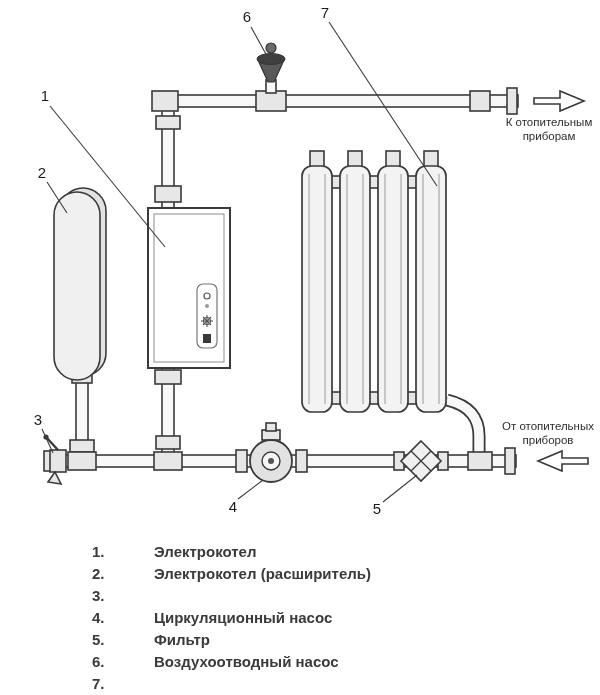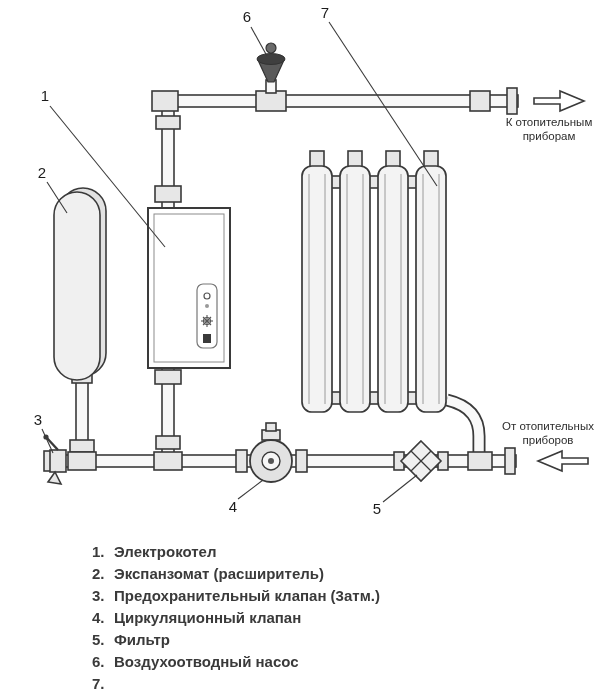--- a/index.html
+++ b/index.html
@@ -12,21 +12,21 @@
   svg .inner-line{stroke:#9a9a9a;stroke-width:1;}
   svg .leader{stroke:#3a3a3a;stroke-width:1.1;}
   svg .callout{font-family:"Liberation Sans",sans-serif;font-size:15px;fill:#1c1c1c;}
   svg .flow-label{font-family:"Liberation Sans",sans-serif;font-size:11.5px;fill:#2d2d2d;}
   svg .arrow{fill:#ffffff;stroke:#3a3a3a;stroke-width:1.6;}
   svg .dark{fill:#5a5a5a;stroke:#333333;stroke-width:1.2;}
   .legend{position:absolute;left:92px;top:540px;}
   .legend-row{display:flex;height:22px;align-items:center;
               font-weight:bold;font-size:15px;color:#3a3a3a;}
   .legend-row .num{width:22px;flex:none;}
-  .legend-row .txt{white-space:nowrap;}
+  .legend-row .txt{white-space:nowrap;margin-left:40px;}
 </style>
 </head>
 <body>
 
 <div class="page">
 
   <svg class="diagram" width="600" height="530" viewBox="0 0 600 530">
 
     <g>
       <rect class="pipe" x="155" y="95" width="363" height="12"></rect>
@@ -183,29 +183,28 @@
     </g>
   </svg>
 
   <div class="legend">
     <div class="legend-row">
       <span class="num">1.</span>
       <span class="txt">Электрокотел</span>
     </div>
     <div class="legend-row">
       <span class="num">2.</span>
-      <span class="txt">Экспанзомат (расширитель)</span>
+      <span class="txt">Электрокотел (расширитель)</span>
     </div>
     <div class="legend-row">
       <span class="num">3.</span>
-      <span class="txt">Предохранительный клапан (3атм.)</span>
     </div>
     <div class="legend-row">
       <span class="num">4.</span>
-      <span class="txt">Циркуляционный клапан</span>
+      <span class="txt">Циркуляционный насос</span>
     </div>
     <div class="legend-row">
       <span class="num">5.</span>
       <span class="txt">Фильтр</span>
     </div>
     <div class="legend-row">
       <span class="num">6.</span>
       <span class="txt">Воздухоотводный насос</span>
     </div>
     <div class="legend-row">

